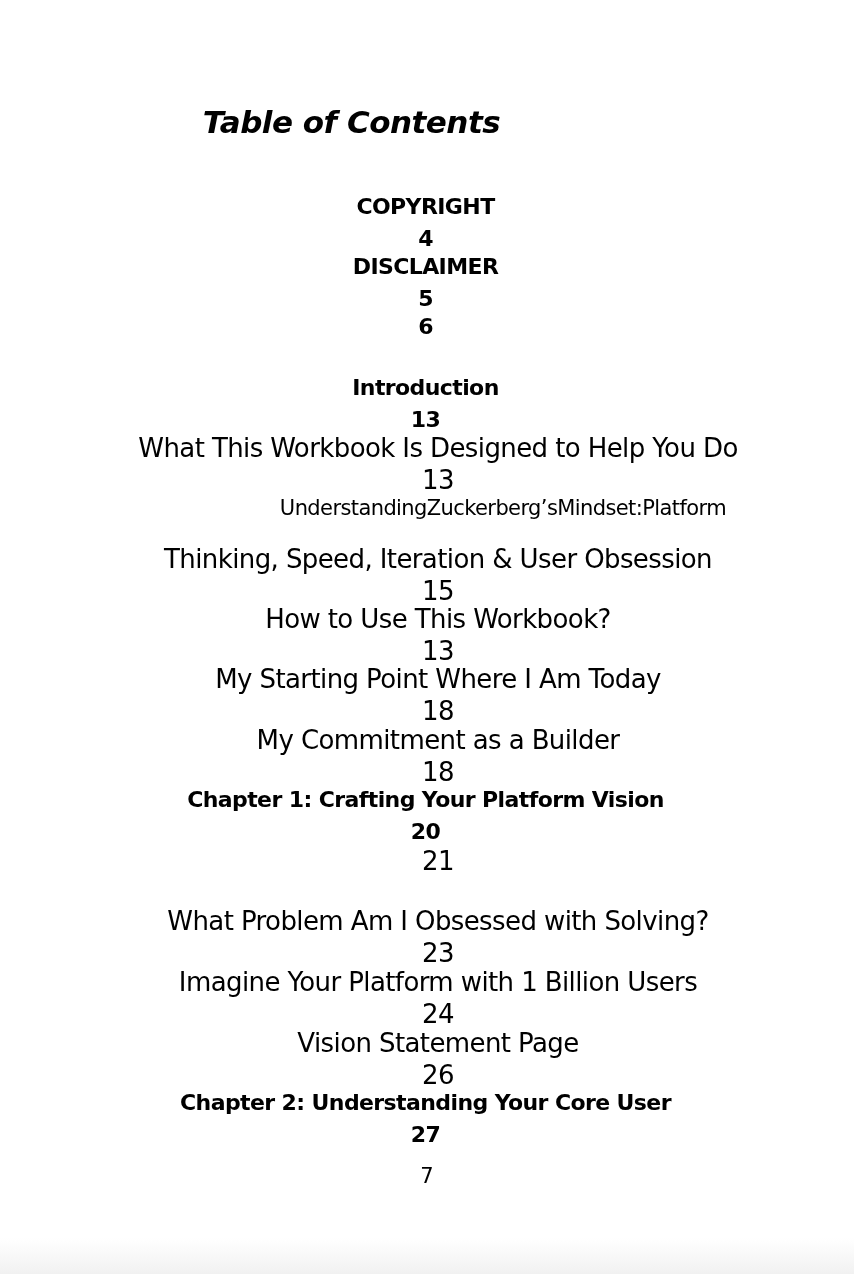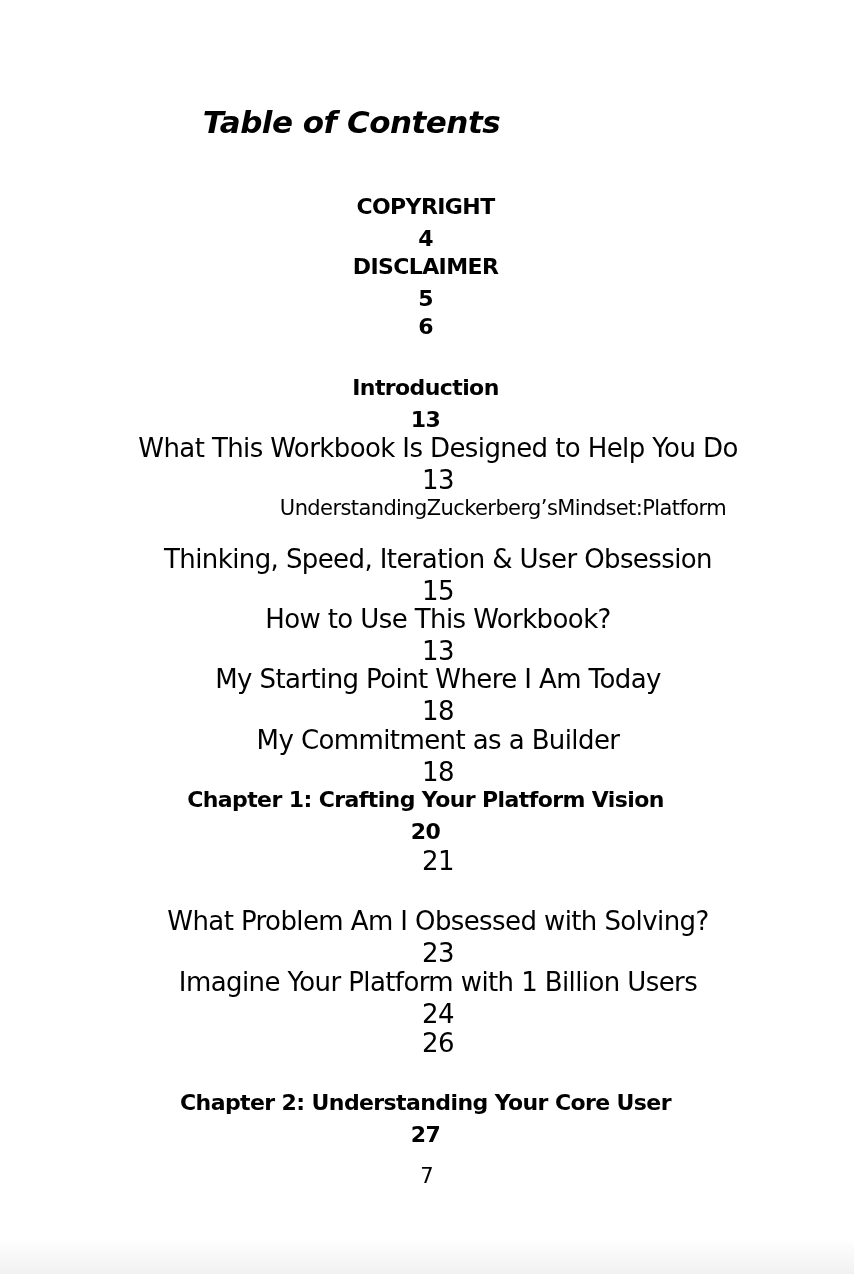--- a/index.html
+++ b/index.html
@@ -120,20 +120,21 @@
       <span class="label">What Problem Am I Obsessed with Solving?</span>
       <span class="leader"></span>
       <span class="pg">23</span>
     </div>
     <div class="entry lvl2" style="top:966px">
       <span class="label">Imagine Your Platform with 1 Billion Users</span>
       <span class="leader"></span>
       <span class="pg">24</span>
     </div>
     <div class="entry lvl2" style="top:1027px">
+      <span class="label">Vision Statement Page</span>
       <span class="leader"></span>
       <span class="pg">26</span>
     </div>
     <div class="entry lvl1" style="top:1087px">
       <span class="label">Chapter 2: Understanding Your Core User</span>
       <span class="leader"></span>
       <span class="pg">27</span>
     </div>
   </div>
 

